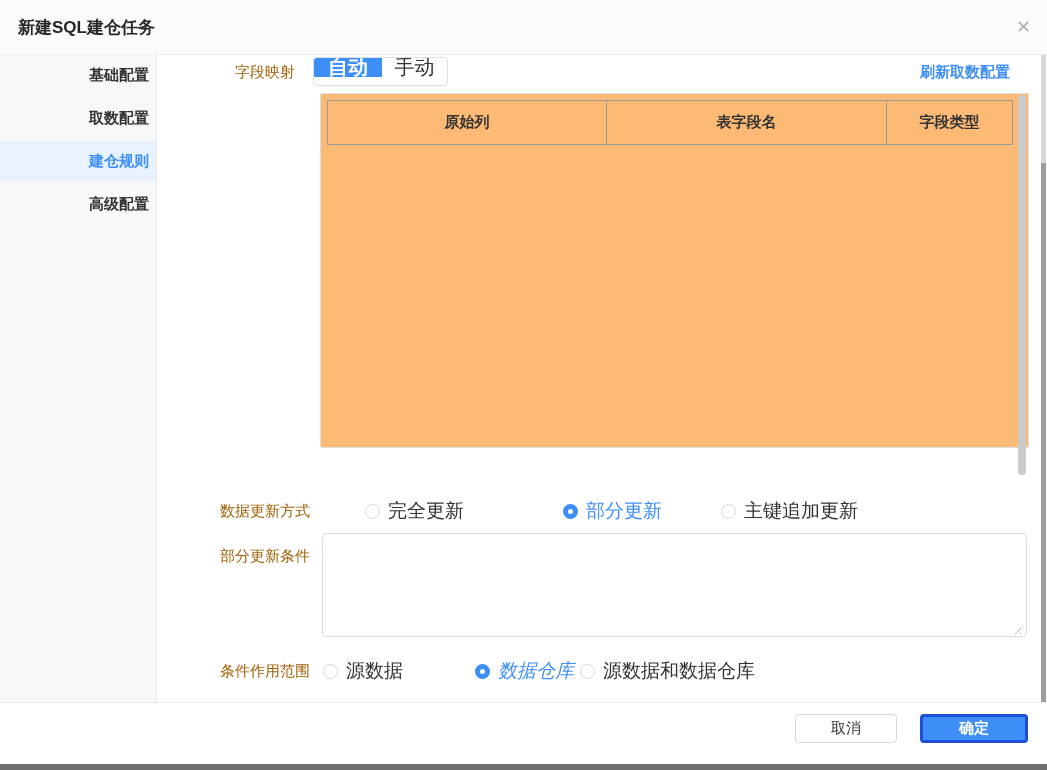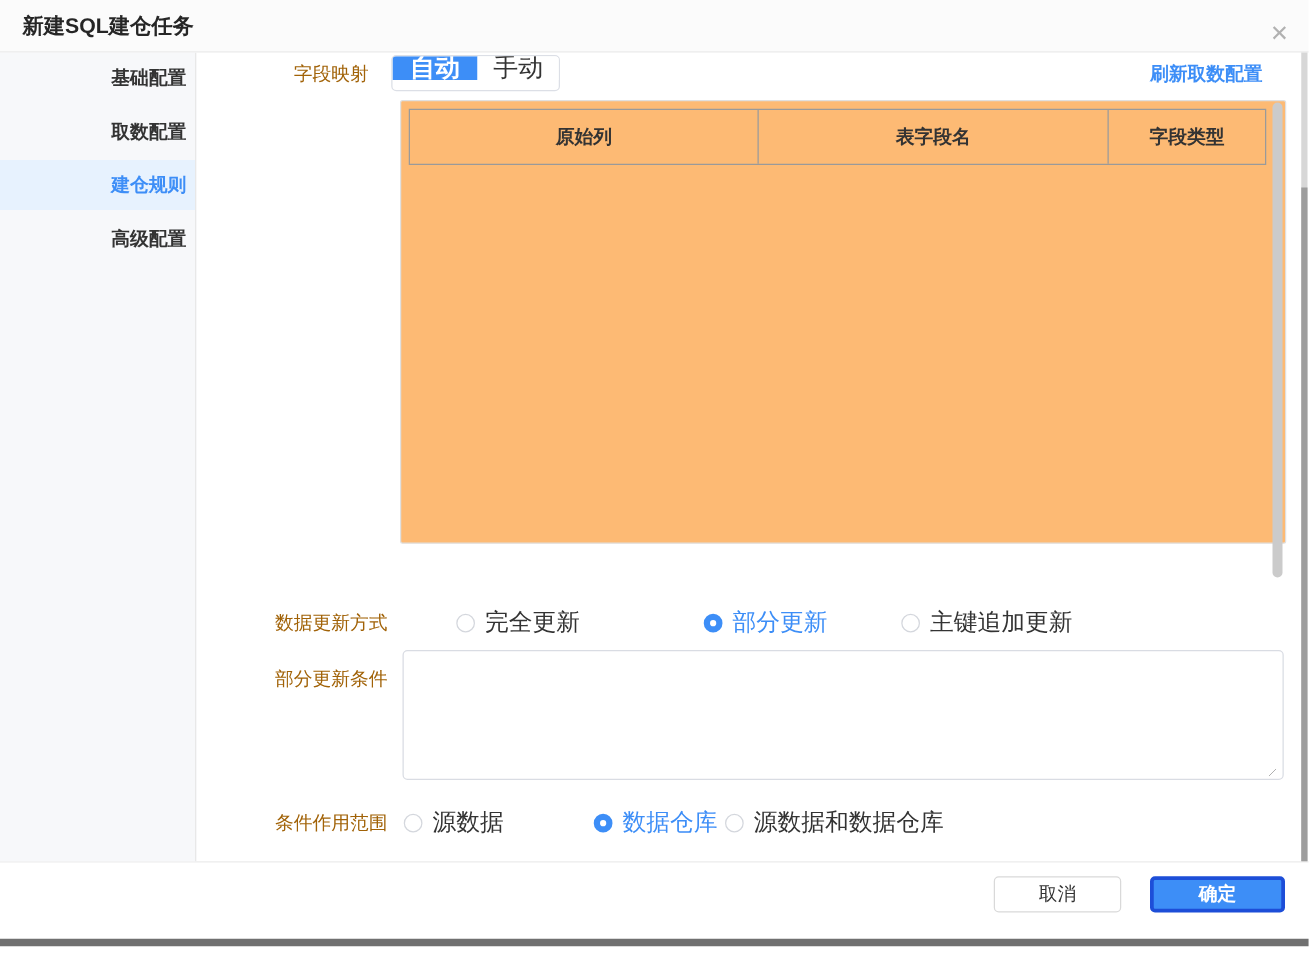--- a/index.html
+++ b/index.html
@@ -3,21 +3,21 @@
 <meta charset="utf-8">
 <style>
   * { box-sizing: border-box; margin: 0; padding: 0; }
   html,body { width:1047px; height:770px; }
   body {
     font-family: "Liberation Sans", "DejaVu Sans", sans-serif;
     background:#fff; color:#333; overflow:hidden; position:relative;
   }
   
   .titlebar {
-    height:42px; background:#fbfbfb; border-bottom:1px solid #ececec;
+    height:55px; background:#fbfbfb; border-bottom:1px solid #ececec;
     display:flex; align-items:center; padding-left:18px; position:relative;
   }
   .titlebar .title { font-size:17px; font-weight:bold; color:#262626; }
   .close-btn {
     position:absolute; right:16px; top:18px; font-size:18px; color:#b1b1b1;
     cursor:pointer; line-height:1; background:none; border:none;
   }
   
   .body-row { display:flex; height:647px; }
   .sidebar {
@@ -75,21 +75,21 @@
   .radio-row .lbl { width:153px; flex:none; }
   .radio-opt { display:flex; align-items:center; margin-left:13px; cursor:pointer; }
   .radio-dot {
     width:15px; height:15px; border-radius:50%; background:#fff;
     border:1px solid #d4d7dd; flex:none;
   }
   .radio-opt.checked .radio-dot { border:5px solid #3d8ef7; }
   .radio-opt .rtext { margin-left:8px; font-size:19px; color:#333; }
   .radio-opt.checked .rtext { color:#3d8ef7; }
   .row-update .o2 { margin-left:57px; } .row-update .o3 { margin-left:17px; }
-  .row-scope  .o2 { margin-left:72px; } .row-scope  .o3 { margin-left:6px;  }
+  .row-scope  .o2 { margin-left:72px;font-style:italic; } .row-scope  .o3 { margin-left:6px;  }
   
   .lbl-cond { position:absolute; left:0; top:492px; width:153px; }
   .cond-textarea {
     position:absolute; left:165px; top:478px; width:705px; height:104px;
     border:1px solid #d9dce3; border-radius:4px; resize:none; outline:none;
     font-family:"Liberation Sans","DejaVu Sans",sans-serif; font-size:14px; padding:8px;
   }
   .resize-grip {
     position:absolute; left:855px; top:570px; width:9px; height:9px;
     background:repeating-linear-gradient(135deg,#b0b0b0 0 1px,transparent 1px 4px);

